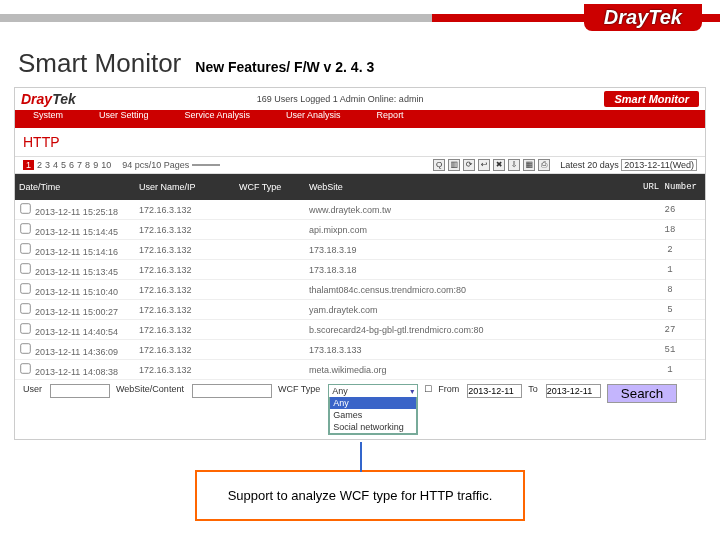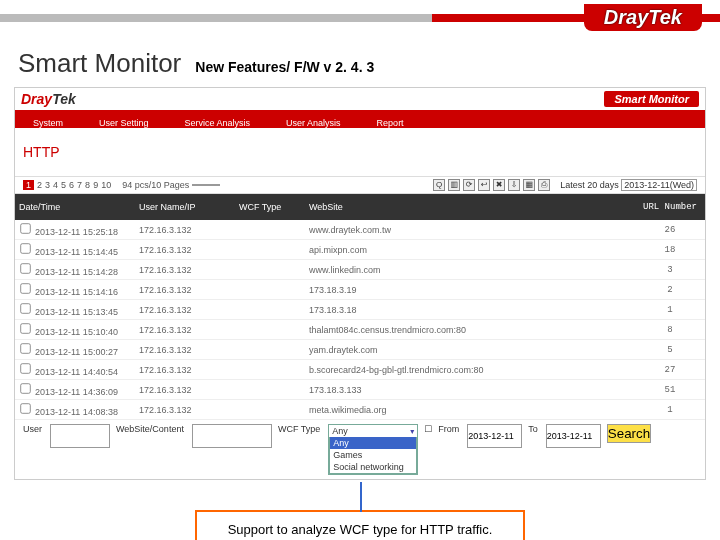--- a/index.html
+++ b/index.html
@@ -9,65 +9,66 @@
   .logo-top{position:absolute;right:18px;top:4px;font-size:20px;font-weight:bold;font-style:italic;color:#fff;text-shadow:0 0 2px #000;background:#c00;padding:2px 20px;border-radius:0 0 8px 8px;}
   .title-row{display:flex;align-items:baseline;padding:0 18px;gap:14px;}
   .title{font-size:26px;color:#333;}
   .subtitle{font-size:14px;font-weight:bold;color:#000;}
   .app{margin:8px 14px;border:1px solid #ccc;background:#fff;}
   .app-top{display:flex;align-items:center;justify-content:space-between;height:22px;padding:0 6px;}
   .app-logo{font-weight:bold;font-style:italic;font-size:14px;}
   .app-logo .d{color:#c00;}.app-logo .t{color:#333;}
   .status{font-size:9px;color:#444;}
   .sm-badge{background:#c00;color:#fff;font-style:italic;font-weight:bold;padding:2px 10px;font-size:11px;border-radius:2px;}
-  .nav{background:#c00;height:18px;display:flex;align-items:flex-end;color:#fff;font-size:9px;}
+  .nav{background:#c00;height:18px;display:flex;align-items:flex-start;color:#fff;font-size:9px;}
   .nav span{padding:0 18px;}
-  .section-title{color:#c00;font-size:14px;padding:16px 8px;font-weight:normal;}
+  .section-title{color:#c00;font-size:14px;padding:6px 8px;font-weight:normal;}
   .toolbar{display:flex;align-items:center;justify-content:space-between;padding:2px 8px;border-top:1px solid #ddd;border-bottom:1px solid #ddd;font-size:9px;}
   .pager{display:flex;gap:3px;align-items:center;}
   .pager span{cursor:pointer;color:#555;}
   .pager .active{background:#c00;color:#fff;padding:0 3px;}
   .pp-box{border:1px solid #999;padding:0 2px;width:28px;display:inline-block;text-align:right;}
   .icons{display:flex;gap:3px;}
   .icons i{width:12px;height:12px;display:inline-block;border:1px solid #888;background:#eee;font-style:normal;font-size:8px;line-height:10px;text-align:center;}
   .date-select{border:1px solid #999;padding:0 2px;font-size:9px;margin-top:28px;}
   table{width:100%;border-collapse:collapse;font-size:9px;}
   th{background:#333;color:#fff;text-align:left;padding:8px 4px;font-weight:normal;}
   td{padding:2px 4px;border-bottom:1px solid #eee;color:#666;}
   td input[type=checkbox]{margin-right:3px;transform:scale(0.8);}
   .num{text-align:center;font-family:Liberation Mono, monospace;}
   .filter-row{display:flex;align-items:flex-start;gap:6px;padding:4px 8px;font-size:9px;flex-wrap:wrap;}
   .filter-row label{margin-right:2px;}
-  .filter-row input[type=text]{border:1px solid #999;height:24px;width:60px;font-size:9px;}
+  .filter-row input[type=text]{border:1px solid #999;height:14px;width:60px;font-size:9px;}
   .wcf-select{border:1px solid #7a9;width:90px;position:relative;background:#fff;}
   .wcf-select .sel{padding:1px 3px;display:flex;justify-content:space-between;align-items:center;}
   .wcf-select .sel::after{content:"▾";font-size:8px;color:#44a;}
   .wcf-select .opts{border:1px solid #7a9;border-top:none;background:#fff;}
   .wcf-select .opts div{padding:1px 3px;}
   .wcf-select .opts div.hl{background:#3a64c8;color:#fff;}
-  .search-btn{border:1px solid #999;background:#fde047;padding:1px 0;}
-  .callout{margin:30px auto 0;width:330px;background:#fff;border:2px solid #f60;padding:10px 10px;font-size:13px;color:#000;text-align:center;position:relative;}
+  .search-btn{border:1px solid #999;background:#c4b5fd;padding:1px 13px;}
+  .callout{margin:30px auto 0;width:330px;background:#fff;border:2px solid #f60;padding:16px 10px;font-size:13px;color:#000;text-align:center;position:relative;}
   .callout::before{content:"";position:absolute;top:-30px;left:50%;width:2px;height:30px;background:#36c;}
 </style>
 </head>
 <body>
 
 <div class="slide-header">
   <div class="bar"></div>
   <div class="logo-top">DrayTek</div>
 </div>
 
 <div class="title-row">
   <div class="title">Smart Monitor</div>
   <div class="subtitle">New Features/ F/W v 2. 4. 3</div>
 </div>
 
 <div class="app">
   <div class="app-top">
     <div class="app-logo"><span class="d">Dray</span><span class="t">Tek</span></div>
+    <div class="status">169 Users Logged  1 Admin Online: admin</div>
     <div class="sm-badge">Smart Monitor</div>
   </div>
   <div class="nav">
     <span>System</span>
     <span>User Setting</span>
     <span>Service Analysis</span>
     <span>User Analysis</span>
     <span>Report</span>
   </div>
 
@@ -125,27 +126,20 @@
           <td class="num">26</td>
         </tr>
         <tr>
           <td><input type="checkbox" style="">2013-12-11 15:14:45</td>
           <td>172.16.3.132</td>
           <td></td>
           <td>api.mixpn.com</td>
           <td class="num">18</td>
         </tr>
         <tr>
-          <td><input type="checkbox" style="">2013-12-11 15:14:28</td>
-          <td>172.16.3.132</td>
-          <td></td>
-          <td>www.linkedin.com</td>
-          <td class="num">3</td>
-        </tr>
-        <tr>
           <td><input type="checkbox" style="">2013-12-11 15:14:16</td>
           <td>172.16.3.132</td>
           <td></td>
           <td>173.18.3.19</td>
           <td class="num">2</td>
         </tr>
         <tr>
           <td><input type="checkbox" style="">2013-12-11 15:13:45</td>
           <td>172.16.3.132</td>
           <td></td>

